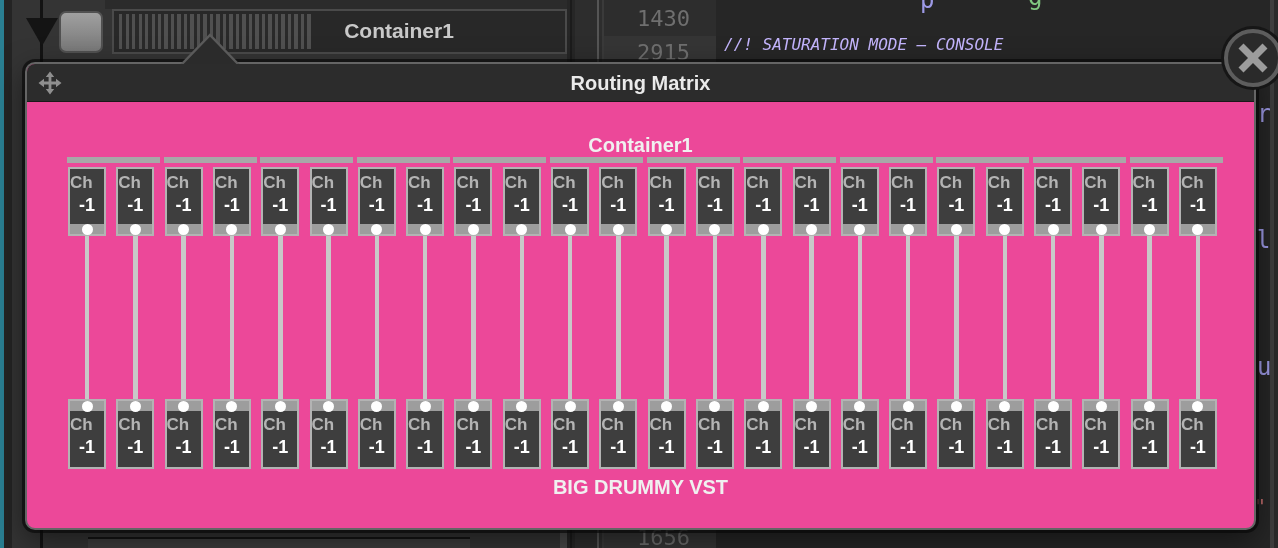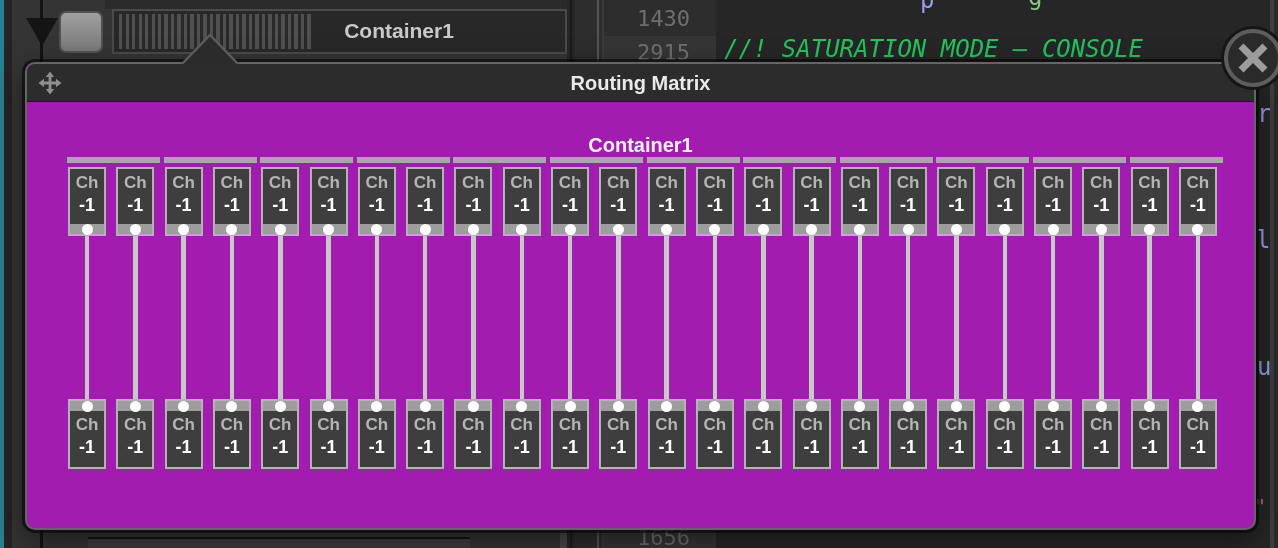--- a/index.html
+++ b/index.html
@@ -33,52 +33,52 @@
   
   .editor{position:absolute;left:567px;top:0;width:711px;height:548px;background:#262626;overflow:hidden;}
   .editor .seam{position:absolute;left:3px;top:0;width:2px;height:548px;background:#1b1b1b;}
   .gutter{position:absolute;left:8px;top:0;width:141px;height:548px;background:#2d2d2d;}
   .gutter-sep1{position:absolute;left:30px;top:0;width:2px;height:548px;background:#555;}
   .gutter-sep2{position:absolute;left:35px;top:0;width:2px;height:548px;background:#3a3a3a;}
   .gutter-hl{position:absolute;left:37px;width:112px;height:33px;background:#353535;}
   .lnum{position:absolute;width:86px;text-align:right;font-family:"DejaVu Sans Mono",monospace;
         font-size:22px;color:#6f6f6f;}
   .code-comment{position:absolute;left:157px;top:35px;font-family:"DejaVu Sans Mono",monospace;
-                font-style:italic;font-size:24px;color:#22c55e;white-space:pre;}
+                font-style:italic;font-size:16px;color:#c4b5fd;white-space:pre;}
   .frag{position:absolute;font-family:"DejaVu Sans Mono",monospace;font-size:24px;}
   .frag-p{left:353px;top:-14px;color:#9d99e6;}
   .frag-g{left:461px;top:-17px;color:#80c980;}
   .frag-r{left:690px;top:100px;color:#9d99e6;}
   .frag-l{left:689px;top:226px;color:#9d99e6;}
   .frag-u{left:690px;top:353px;color:#9d99e6;}
   .frag-q{left:687px;top:494px;color:#c46e6e;font-size:20px;}
   .scrollbar{position:absolute;left:703px;top:0;width:4px;height:548px;background:#3e3e3e;}
   .scroll-edge{position:absolute;left:707px;top:0;width:4px;height:548px;background:#2a2a2a;}
 
   
-  .dialog{position:absolute;left:25px;top:62px;width:1231px;height:468px;background:#a21caf;
+  .dialog{position:absolute;left:25px;top:62px;width:1231px;height:468px;background:#ec4899;
           border:2px solid #656565;border-radius:10px;
           box-shadow:0 0 0 3px rgba(8,8,8,.65),0 10px 30px rgba(0,0,0,.5);}
   .callout{position:absolute;left:152px;top:-32px;width:64px;height:38px;}
   .titlebar{position:absolute;left:0;top:0;width:100%;height:38px;background:#2c2c2c;
             border-radius:8px 8px 0 0;border-bottom:1px solid #191919;}
   .dialog-title{position:absolute;left:0;top:0;width:100%;height:38px;line-height:38px;
                 text-align:center;font-size:20px;font-weight:bold;color:#eaeaea;}
   .move-handle{position:absolute;left:11px;top:7px;width:24px;height:24px;}
   .src-label,.dst-label{position:absolute;left:0;width:100%;text-align:center;
                         font-size:20px;font-weight:bold;color:#f0f0f0;}
   .src-label{top:70px;}
   .dst-label{top:412px;}
 
   .pair-bar{position:absolute;top:93px;height:6px;background:#a8a8a8;}
   .cbox{position:absolute;width:38px;border:2px solid #b3b3b3;background:#3e3e3e;
         display:flex;flex-direction:column;z-index:2;}
   .cbox.top{top:103px;height:69px;}
   .cbox.bottom{top:335px;height:70px;}
-  .cbox .ch{height:24px;line-height:28px;text-align:center;font-size:17px;font-weight:bold;color:#b4b4b4;}
+  .cbox .ch{height:24px;line-height:28px;font-size:17px;font-weight:bold;color:#b4b4b4;}
   .cbox .val{flex:1;line-height:24px;text-align:center;font-size:18px;font-weight:bold;color:#ffffff;}
   .cbox .strip{height:10px;background:#9d9d9d;position:relative;flex:none;}
   .node{position:absolute;left:50%;top:50%;width:11px;height:11px;margin:-5.5px 0 0 -5.5px;
         border-radius:50%;background:#fff;}
   .cable{position:absolute;top:170px;height:168px;width:4.5px;background:#c8c8c8;z-index:1;}
 
   
   .close-btn{position:absolute;left:1224px;top:29px;width:58px;height:58px;border-radius:50%;
              background:#2a2a2a;border:4px solid #5d5d5d;box-shadow:0 0 0 3px #161616;z-index:10;}
 </style>
@@ -505,20 +505,21 @@
           <div class="val">-1</div>
         </div>
         <div class="cbox bottom" style="left: 1151.9px;">
           <div class="strip">
             <div class="node"></div>
           </div>
           <div class="ch">Ch</div>
           <div class="val">-1</div>
         </div>
       </div>
+    <div class="dst-label">BIG DRUMMY VST</div>
   </div>
 
   <div class="close-btn">
     <svg viewBox="0 0 50 50" width="50" height="50">
       <line x1="13" y1="13" x2="37" y2="37" stroke="#9c9c9c" stroke-width="7"></line>
       <line x1="37" y1="13" x2="13" y2="37" stroke="#9c9c9c" stroke-width="7"></line>
     </svg>
   </div>
 
 </div>

